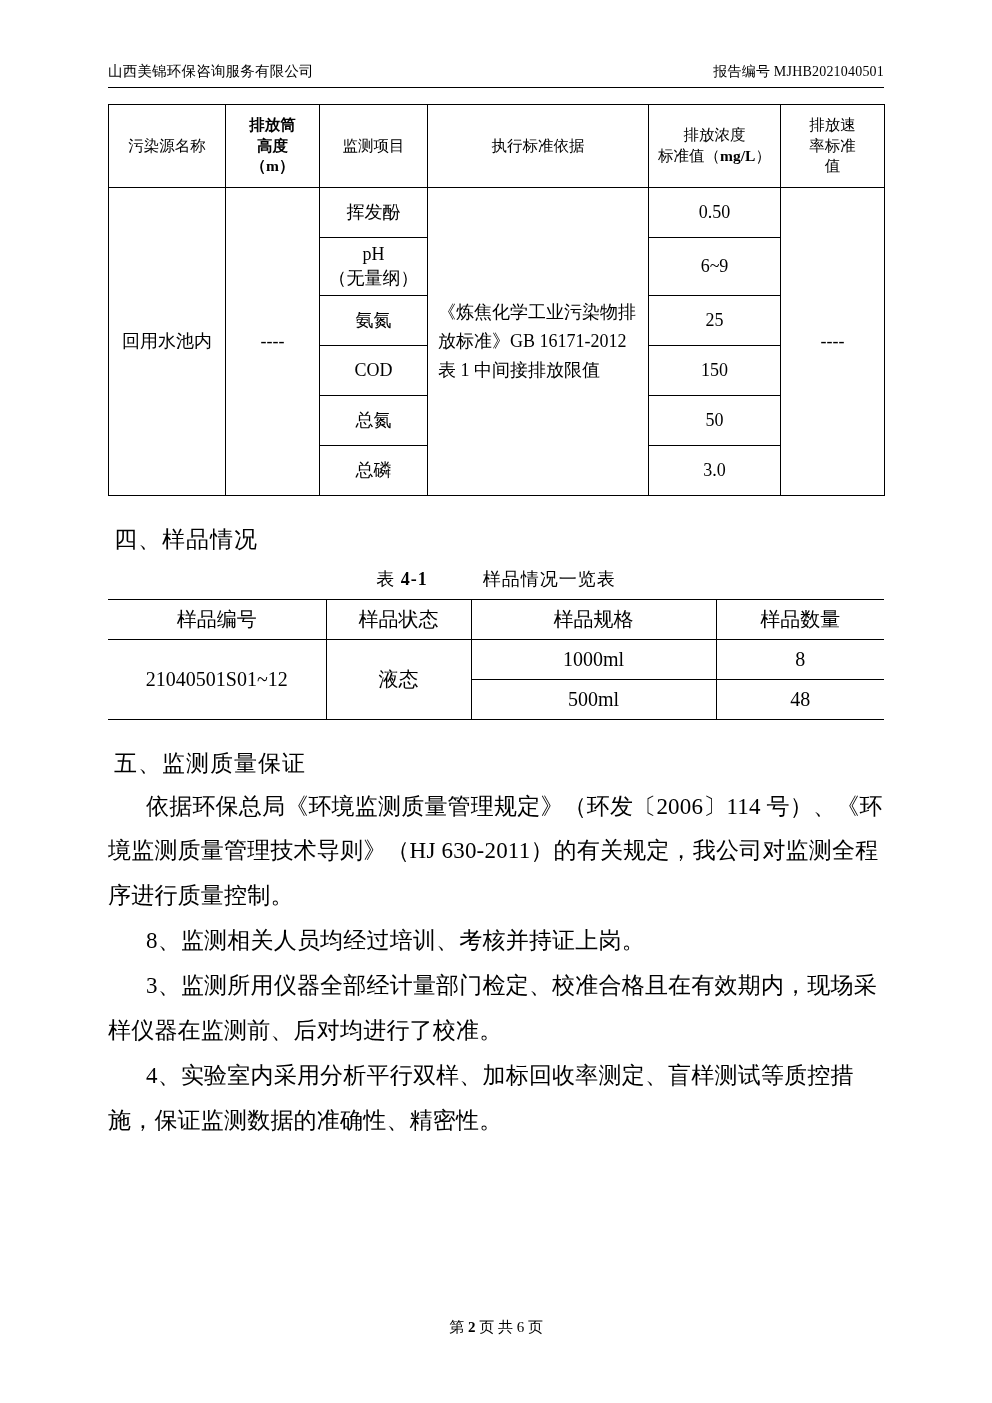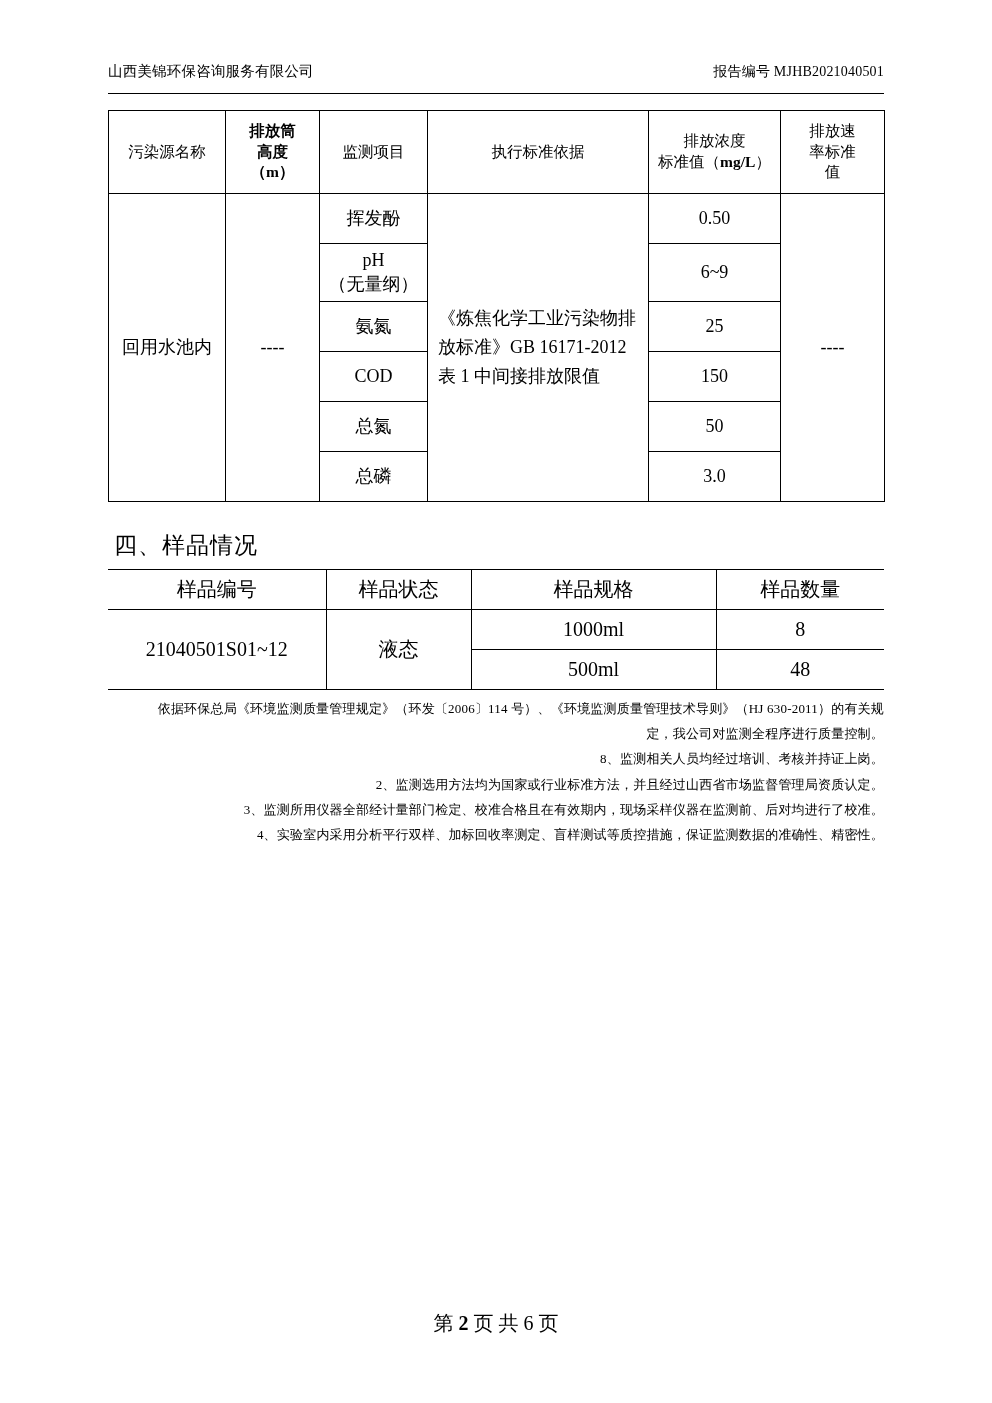--- a/index.html
+++ b/index.html
@@ -21,21 +21,21 @@
     box-sizing: border-box;
     padding: 0 108px;
   }
   
   .header {
     display: flex;
     justify-content: space-between;
     align-items: flex-end;
     font-size: 14.5px;
     padding-top: 62px;
-    padding-bottom: 12px;
+    padding-bottom: 6px;
     border-bottom: 1.3px solid #000;
     letter-spacing: 0.2px;
   }
   .header .left { font-family: "Liberation Serif", serif; }
   .header .right { font-family: "Liberation Serif", serif; font-size: 14px;}
 
   
   table {
     border-collapse: collapse;
     width: 100%;
@@ -102,34 +102,33 @@
     height: 37px;
   }
   .tbl2 .top-border { border-top: 1.6px solid #000; }
   .tbl2 .bot-border { border-bottom: 1.6px solid #000; }
   .tbl2 .noleft { border-left: none; }
   .tbl2 .noright { border-right: none; }
 
   
   .paras { margin-top: 6px; }
   .paras p {
-    font-size: 13px;
+    font-size: 23px;
     line-height: 1.95;
     margin: 0;
     text-indent: 38px;
     letter-spacing: 0.2px;
-    text-align: right;
   }
   .footer {
     position: absolute;
     bottom: 66px;
     left: 0;
     width: 992px;
     text-align: center;
-    font-size: 20px;
+    font-size: 15px;
   }
   .footer .pg { font-weight: bold; }
 </style>
 </head>
 <body>
 
 <div class="page">
 
   <div class="header">
     <div class="left">山西美锦环保咨询服务有限公司</div>
@@ -182,20 +181,26 @@
       </tr>
       <tr>
         <td class="rowcell outer-bottom">总磷</td>
         <td class="rowcell outer-bottom">3.0</td>
       </tr>
     </tbody>
   </table>
 
   <h2 class="section">四、样品情况</h2>
 
+  <div class="tbl-caption">
+    <span>表</span>
+    <span class="num">4-1</span>
+    <span class="gap"></span>
+    <span>样品情况一览表</span>
+  </div>
 
   <table class="tbl2">
     <colgroup>
       <col style="width:218px">
       <col style="width:145px">
       <col style="width:245px">
       <col style="width:168px">
     </colgroup>
     <thead>
       <tr>
@@ -212,25 +217,25 @@
         <td>1000ml</td>
         <td class="noright">8</td>
       </tr>
       <tr>
         <td class="bot-border">500ml</td>
         <td class="bot-border noright">48</td>
       </tr>
     </tbody>
   </table>
 
+  <h2 class="section">五、监测质量保证</h2>
 
   <div class="paras">
     <p>依据环保总局《环境监测质量管理规定》（环发〔2006〕114 号）、《环境监测质量管理技术导则》（HJ 630-2011）的有关规定，我公司对监测全程序进行质量控制。</p>
     <p>8、监测相关人员均经过培训、考核并持证上岗。</p>
-    <p>2、监测选用方法均为国家或行业标准方法，并且经过山西省市场监督管理局资质认定。</p>
     <p>3、监测所用仪器全部经计量部门检定、校准合格且在有效期内，现场采样仪器在监测前、后对均进行了校准。</p>
     <p>4、实验室内采用分析平行双样、加标回收率测定、盲样测试等质控措施，保证监测数据的准确性、精密性。</p>
   </div>
 
   <div class="footer">
     <span>第</span>
     <span class="pg">2</span>
     <span>页  共</span>
     <span>6</span>
     <span>页</span>

